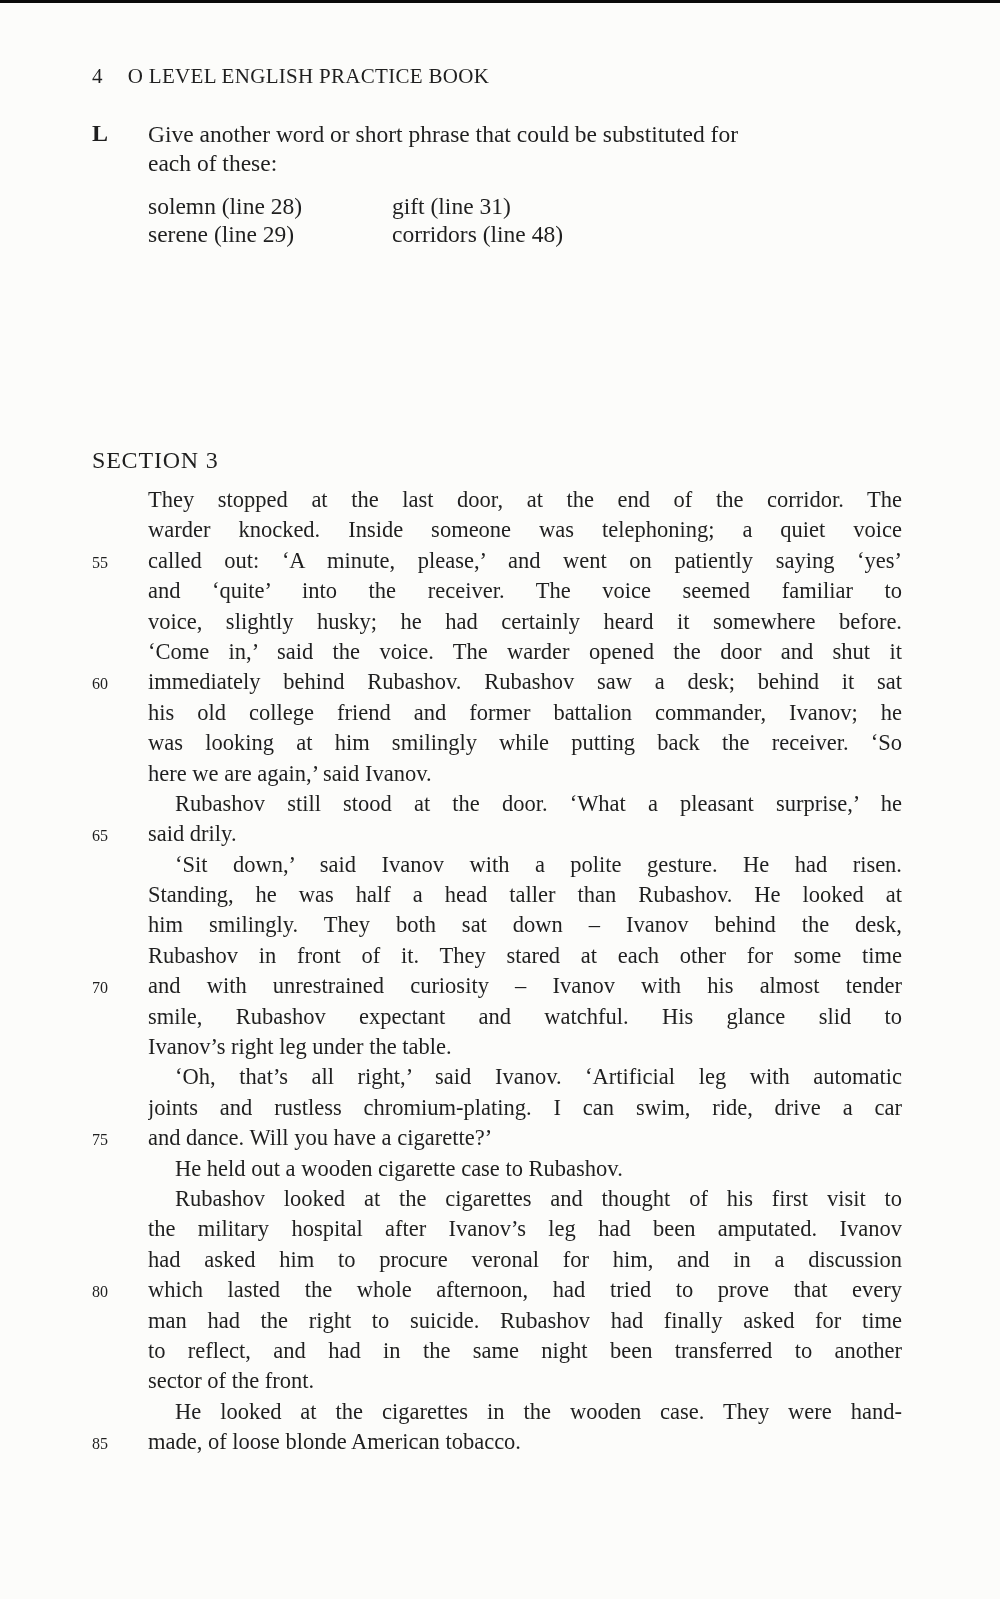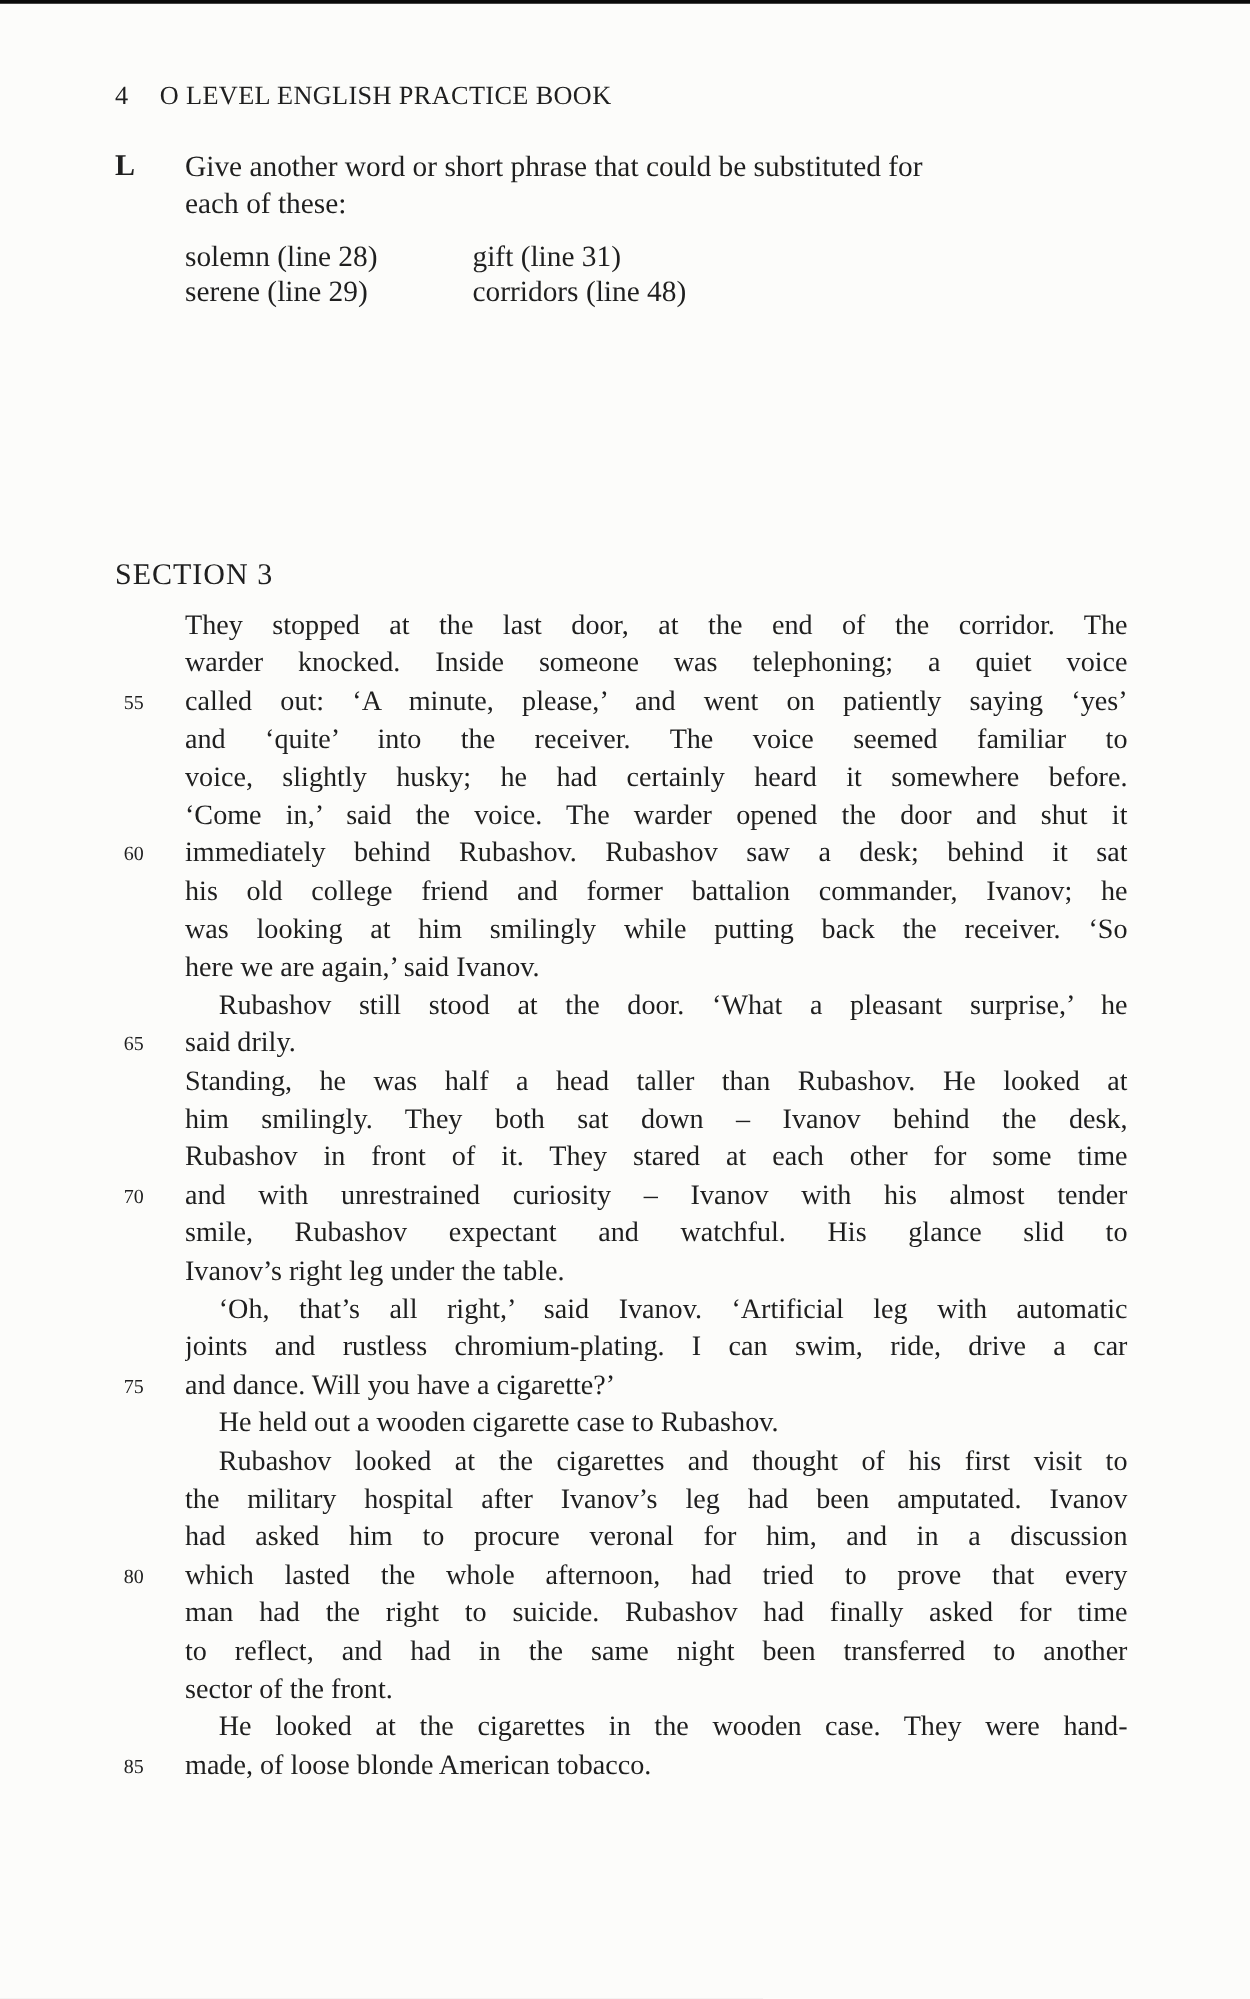--- a/index.html
+++ b/index.html
@@ -32,34 +32,34 @@
     font-weight: bold; font-size: 24px;
   }
   .qprompt {
     margin-left: 56px;
     font-size: 23.5px; line-height: 28.5px;
   }
   .vocab {
     position: absolute; top: 193px; left: 148px;
     display: grid; grid-template-columns: 230px auto;
     font-size: 23.5px; line-height: 27.5px;
-    column-gap: 0;
+    column-gap: 14px;
   }
   .section-heading {
     position: absolute; top: 447px; left: 92px;
     font-weight: normal; font-size: 24px; letter-spacing: 0.8px;
   }
   .passage {
     position: absolute; top: 485px; left: 0; width: 900px;
     font-size: 22.5px; line-height: 30.4px;
   }
   .pline { position: relative; height: 30.4px; }
   .lnum {
     position: absolute; left: 92px; top: 0; width: 30px;
-    text-align: center; font-size: 16px; line-height: 30.4px;
+    text-align: left; font-size: 16px; line-height: 30.4px;
     padding-top: 2px; box-sizing: border-box;
   }
   .ltext {
     margin-left: 148px; width: 754px;
     overflow: hidden; height: 30.4px;
   }
   .ltext.just { text-align: justify; text-align-last: justify; }
   .ltext.ind { text-indent: 27px; }
 </style>
 </head>
@@ -135,20 +135,24 @@
       <div class="pline">
         <span class="lnum"></span>
         <div class="ltext just ind">Rubashov still stood at the door. ‘What a pleasant surprise,’ he</div>
       </div>
       <div class="pline">
         <span class="lnum">65</span>
         <div class="ltext">said drily.</div>
       </div>
       <div class="pline">
         <span class="lnum"></span>
+        <div class="ltext just ind">‘Sit down,’ said Ivanov with a polite gesture. He had risen.</div>
+      </div>
+      <div class="pline">
+        <span class="lnum"></span>
         <div class="ltext just">Standing, he was half a head taller than Rubashov. He looked at</div>
       </div>
       <div class="pline">
         <span class="lnum"></span>
         <div class="ltext just">him smilingly. They both sat down – Ivanov behind the desk,</div>
       </div>
       <div class="pline">
         <span class="lnum"></span>
         <div class="ltext just">Rubashov in front of it. They stared at each other for some time</div>
       </div>

